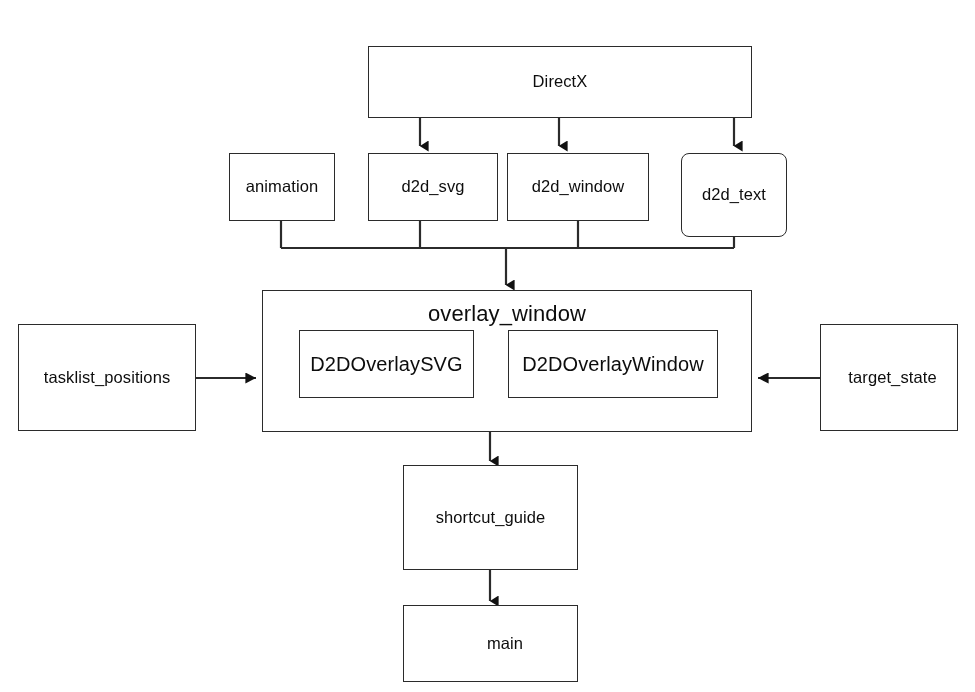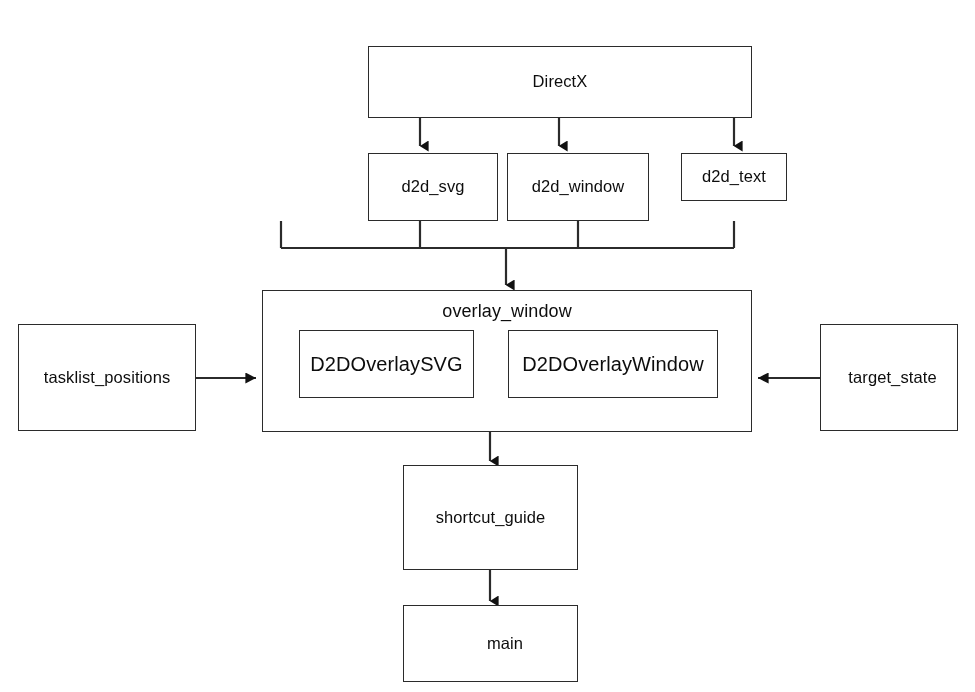--- a/index.html
+++ b/index.html
@@ -51,21 +51,21 @@
   .node.container {
     display: block;
     align-items: flex-start;
   }
   .node.container > .node-label {
     position: absolute;
     left: 0;
     right: 0;
     top: 10px;
     text-align: center;
-    font-size: 18px;
+    font-size: 22px;
   }
   .node.inner {
     font-size: 20px;
   }
 </style>
 </head>
 <body>
 
 <div id="diagram-root">
 
@@ -107,30 +107,33 @@
       <path d="M490,432 L490,461" marker-end="url(#arrow-down)"></path>
 
       <path d="M490,570 L490,601" marker-end="url(#arrow-down)"></path>
     </g>
   </svg>
 
   <div class="node" style="left:368px; top:12px; width:384px; height:72px;margin-top:34px;">
     <span class="node-label">DirectX</span>
   </div>
 
+  <div class="node" style="left:229px; top:153px; width:106px; height:68px;">
+    <span class="node-label">animation</span>
+  </div>
 
   <div class="node" style="left:368px; top:153px; width:130px; height:68px;justify-content:center;">
     <span class="node-label">d2d_svg</span>
   </div>
 
   <div class="node" style="left:507px; top:153px; width:142px; height:68px;">
     <span class="node-label">d2d_window</span>
   </div>
 
-  <div class="node" style="left:681px; top:153px; width:106px; height:48px;">
+  <div class="node" style="left:681px; top:153px; width:106px; height:84px;border-radius:8px;">
     <span class="node-label">d2d_text</span>
   </div>
 
   <div class="node container" style="left:262px; top:290px; width:490px; height:142px;">
     <span class="node-label">overlay_window</span>
 
     <div class="node inner" style="left:36px; top:39px; width:175px; height:68px;">
       <span class="node-label">D2DOverlaySVG</span>
     </div>
 

